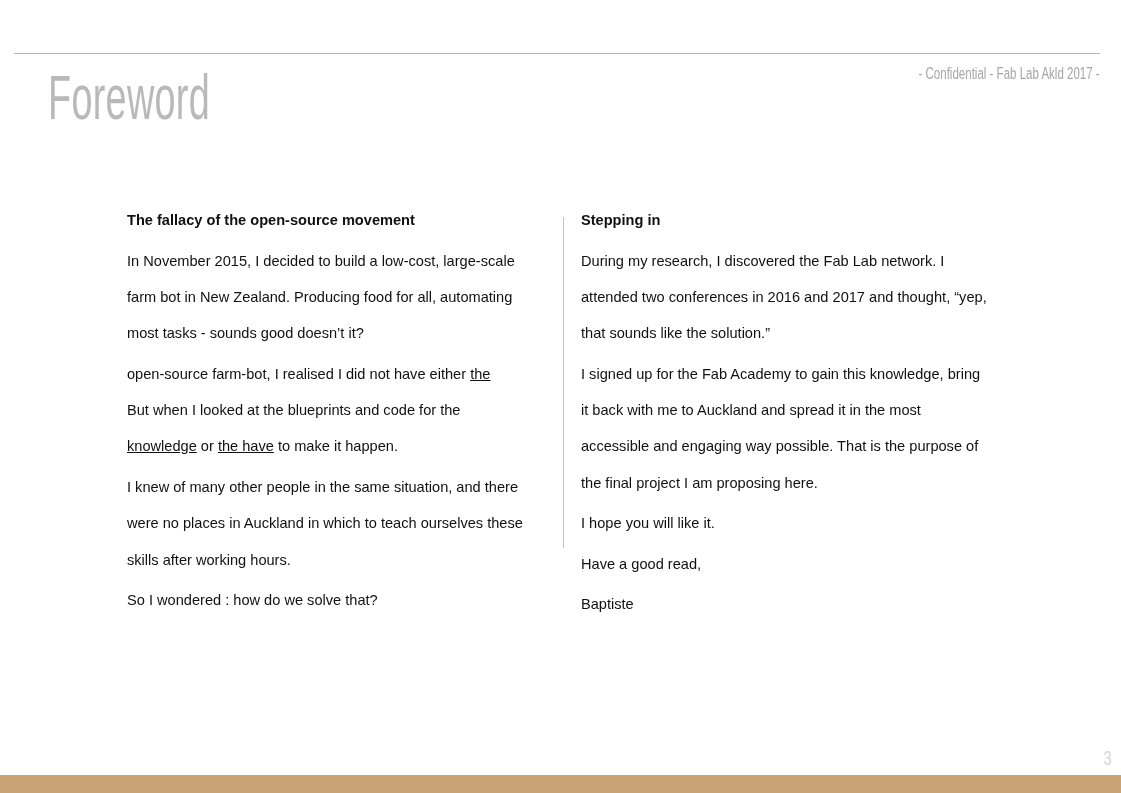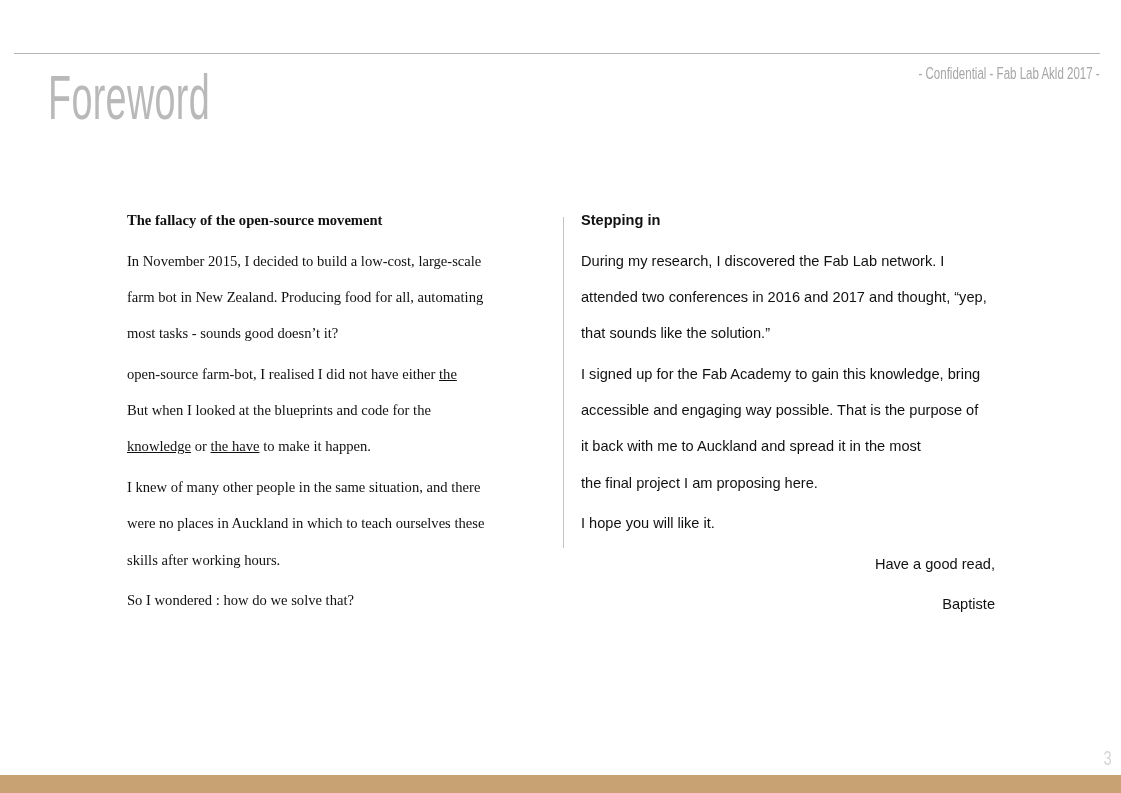--- a/index.html
+++ b/index.html
@@ -43,27 +43,27 @@
     white-space: nowrap;
   }
 
   
   .col {
     position: absolute;
     top: 210px;
     font-size: 14.6px;
     line-height: 20.3px;
   }
-  .col-left  { left: 127px; width: 400px; font-family: Liberation Serif, serif; }
+  .col-left  { left: 127px; width: 400px; }
   .col-right { left: 581px; width: 414px; }
   .col-heading { font-weight: bold; margin: 0 0 20.3px 0; }
   .para { margin: 0 0 20.3px 0; }
   .line { white-space: pre; margin-top: 16px; }
   .u { text-decoration: underline; }
-  .signoff-line { text-align: right; margin: 0 0 20.3px 0; white-space: pre; }
+  .signoff-line { text-align: left; margin: 0 0 20.3px 0; white-space: pre; }
 
   .v-divider {
     position: absolute;
     left: 563px; top: 217px;
     width: 1px; height: 331px;
     background: var(--divider-gray, #c4c4c4);
   }
 
   
   .page-number {
@@ -122,22 +122,22 @@
   <div class="col col-right">
     <div class="col-heading">Stepping in</div>
     <div>
         <div class="para">
           <div class="line">During my research, I discovered the Fab Lab network. I</div>
           <div class="line">attended two conferences in 2016 and 2017 and thought, “yep,</div>
           <div class="line">that sounds like the solution.”</div>
         </div>
         <div class="para">
           <div class="line">I signed up for the Fab Academy to gain this knowledge, bring</div>
+          <div class="line">it back with me to Auckland and spread it in the most</div>
           <div class="line">accessible and engaging way possible. That is the purpose of</div>
-          <div class="line">it back with me to Auckland and spread it in the most</div>
           <div class="line">the final project I am proposing here.</div>
         </div>
         <div class="para">
           <div class="line">I hope you will like it.</div>
         </div>
       </div>
     <div class="signoff">
         <div class="signoff-line">Have a good read,</div>
         <div class="signoff-line">Baptiste</div>
       </div>

